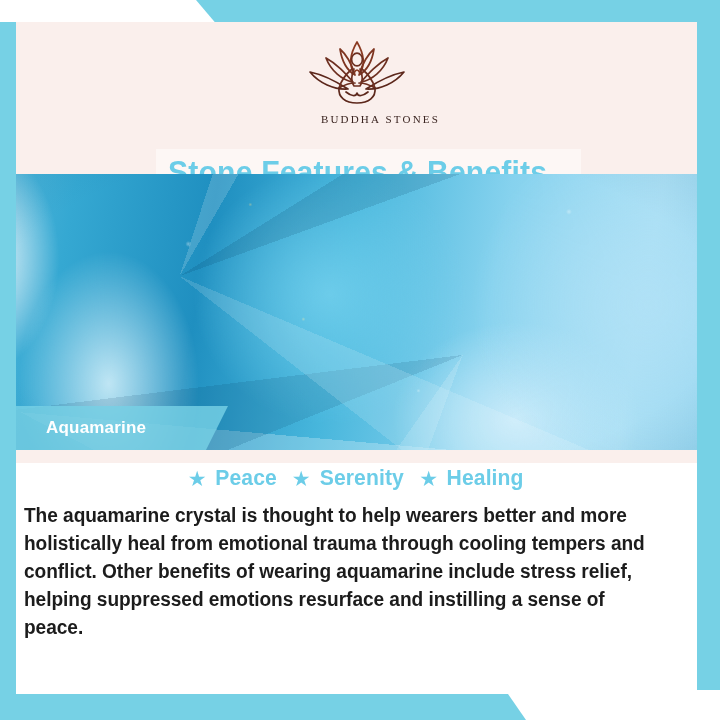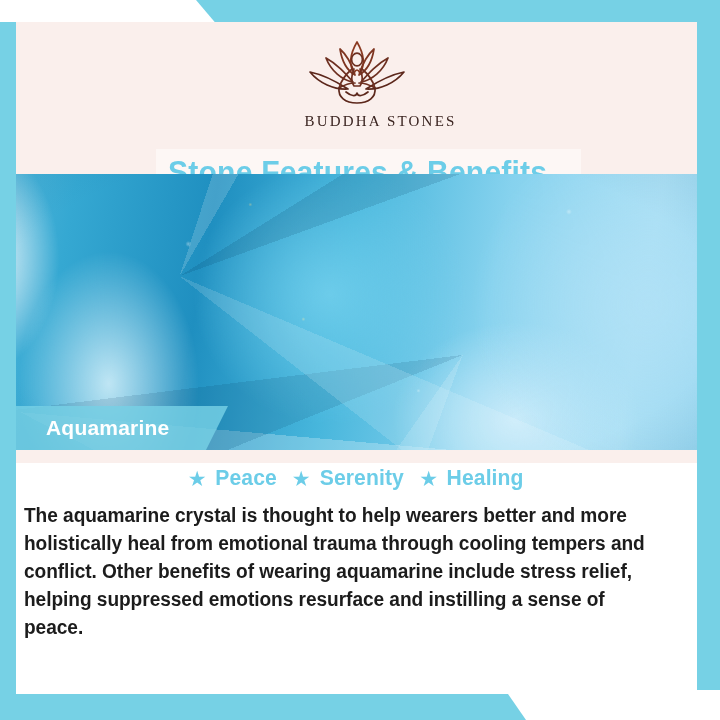--- a/index.html
+++ b/index.html
@@ -66,21 +66,21 @@
     position: absolute;
     left: 0; right: 0; top: 14px;
     display: flex;
     flex-direction: column;
     align-items: center;
   }
   .logo-mark { width: 150px; height: 75px; display:block; }
   .brand-name {
     margin-top: 2px;
     font-family: "Liberation Serif", serif;
-    font-size: 15px;
+    font-size: 11px;
     letter-spacing: 2.2px;
     color: #3a2420;
     font-weight: 400;
     margin-left: 48px;
   }
 
   .title-banner {
     position: absolute;
     left: 140px; top: 127px;
     width: 425px; height: 47px;
@@ -157,21 +157,21 @@
     background: rgba(118,209,229,.82);
     clip-path: polygon(0 0, 212px 0, 190px 44px, 0 44px);
     display: flex;
     align-items: center;
     z-index: 3;
   }
   .stone-label-text {
     margin-left: 30px;
     font-family: "Liberation Sans", sans-serif;
     font-weight: 700;
-    font-size: 21px;
+    font-size: 17px;
     letter-spacing: .2px;
     color: #ffffff;
   }
 
   
   .cream-strip {
     position: absolute;
     left: 16px; top: 450px;
     width: 681px; height: 13px;
     background: #faefec;

